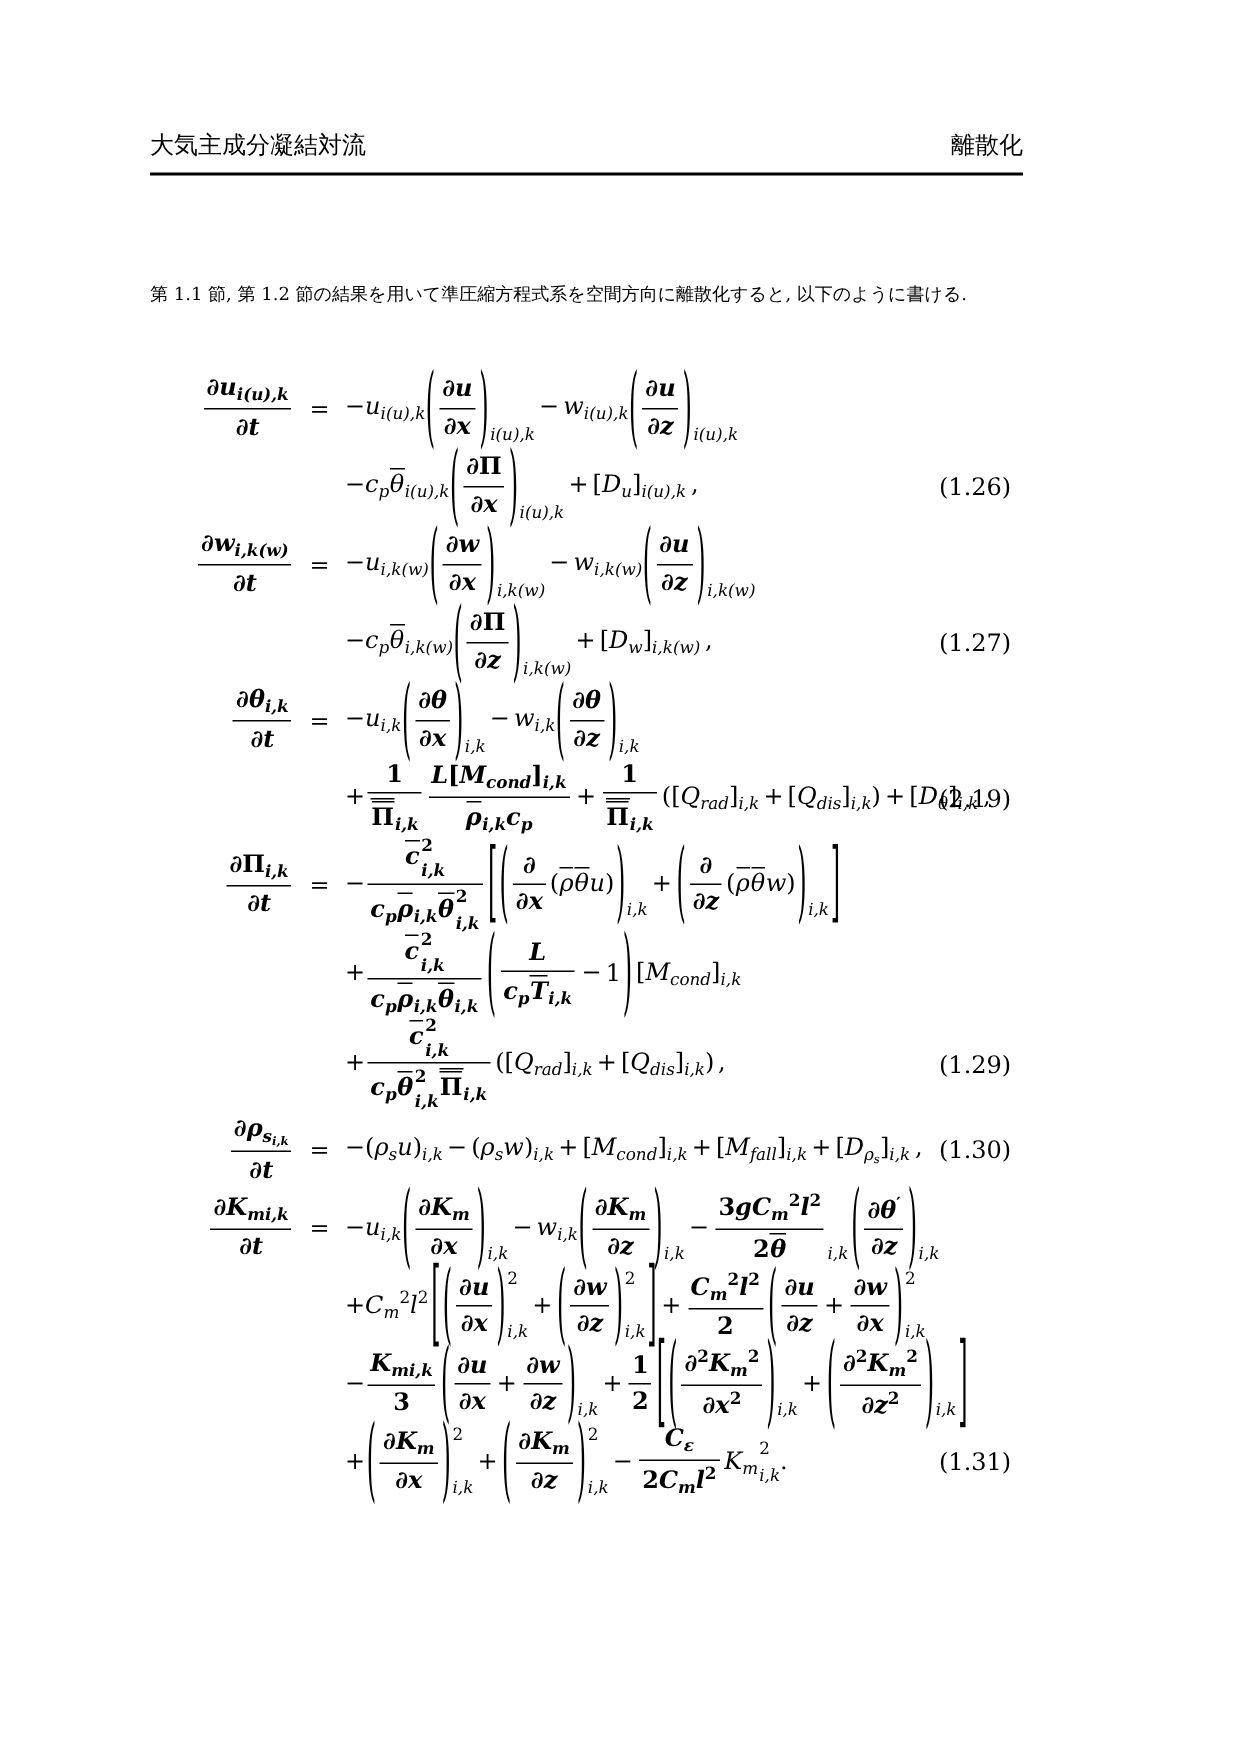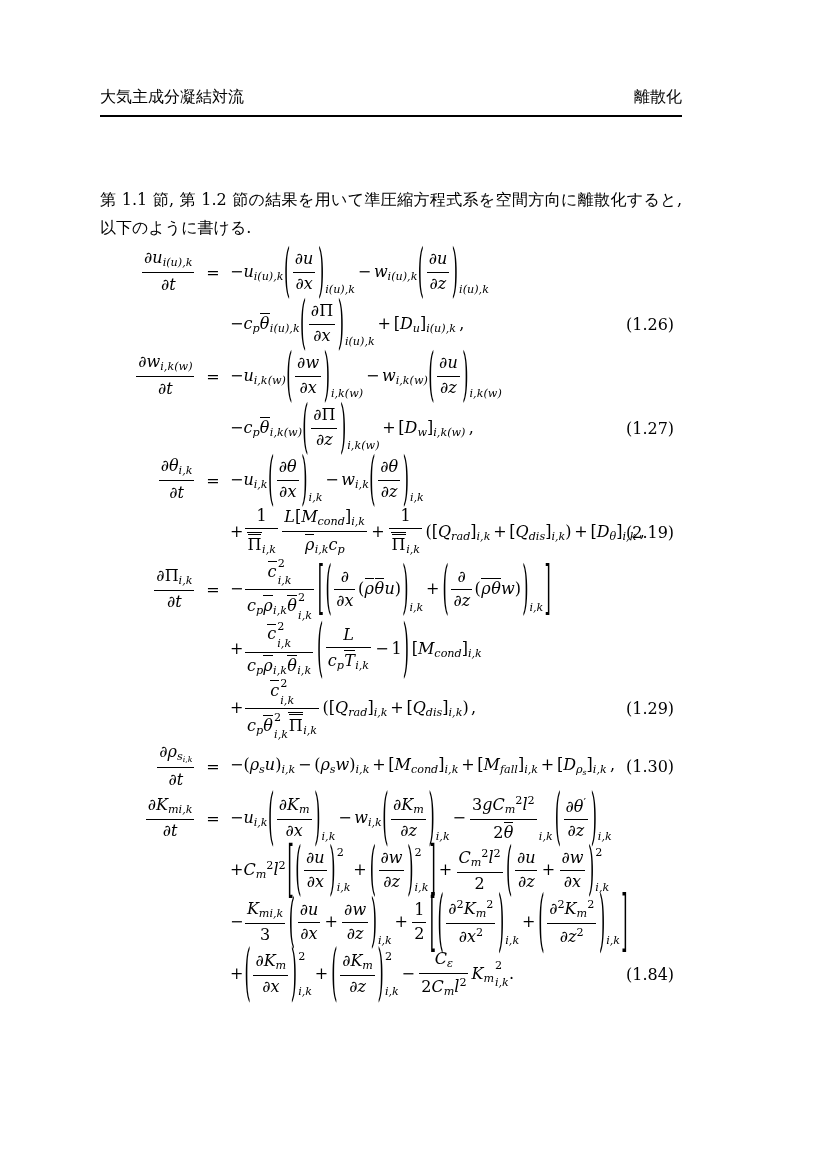--- a/index.html
+++ b/index.html
@@ -4,21 +4,21 @@
 <style>
   html,body{margin:0;padding:0;background:#fff;}
   .page{position:relative;width:826px;height:1049px;background:#fff;color:#000;
         font-family:"DejaVu Serif","Liberation Serif",serif;overflow:hidden;}
   .header{position:absolute;left:100px;right:144px;top:87px;display:flex;
           justify-content:space-between;font-size:16px;padding-bottom:7px;
           border-bottom:2px solid #000;font-family:"Liberation Sans","DejaVu Sans",sans-serif;}
   .section{position:absolute;left:100px;top:136px;margin:0;font-size:17.5px;font-weight:bold;}
   .secnum{font-family:"DejaVu Serif",serif;margin-right:20px;}
   .sectitle{font-family:"Liberation Sans","DejaVu Sans",sans-serif;}
-  .intro{position:absolute;left:100px;top:186px;width:582px;margin:0;font-size:16px;
+  .intro{position:absolute;left:100px;top:186px;width:582px;margin:0;font-size:12px;
          line-height:1.72;text-align:justify;}
   .equations{position:absolute;left:100px;top:246px;width:582px;font-size:16px;}
   .eq-line{display:flex;align-items:center;min-height:52px;}
   .lhs{width:96px;display:flex;justify-content:flex-end;align-items:center;}
   .rel{width:34px;text-align:center;font-style:normal;}
   .rhs{flex:1;white-space:nowrap;min-width:0;}
   .eqnum{width:56px;font-style:normal;}
   .footer-rule{position:absolute;left:100px;right:144px;top:1058px;border-top:2px solid #000;}
   .footer{position:absolute;right:144px;top:1066px;font-size:15px;}
   
@@ -28,21 +28,21 @@
   .mo{font-style:normal;margin:0 0.17em;}
   .gap{display:inline-block;}
   .scr{font-size:0.7em;}
   .sb{vertical-align:-0.3em;}
   .sb.big{vertical-align:baseline;position:relative;top:1.5em;margin-left:0.06em;}
   .sup{vertical-align:0.55em;}
   .ssk{display:inline-flex;flex-direction:column;align-items:flex-start;vertical-align:middle;
        line-height:1;gap:0.38em;margin-left:0.05em;}
   .ssk.big{height:2.9em;justify-content:space-between;}
   .frac{display:inline-flex;flex-direction:column;align-items:center;vertical-align:middle;
-        line-height:1.18;text-align:center;margin:0 0.1em;}
+        line-height:1.18;text-align:center;margin:0 0.1em;font-weight:bold;}
   .fnum,.fden{padding:0 0.12em;white-space:nowrap;}
   .frule{align-self:stretch;height:0;border-top:1px solid #000;margin:0.15em 0;}
   .ovl{display:inline-block;line-height:1.12;border-top:1px solid #000;padding-top:0.06em;margin:0 0.02em;}
   .in2{padding-top:0.1em;}
   .fence{display:inline-flex;align-items:center;vertical-align:middle;}
   .fc{display:inline-flex;align-items:center;white-space:nowrap;padding:0 0.05em;}
   .fd{display:inline-block;line-height:1;transform-origin:50% 50%;font-style:normal;padding:0 0.02em;}
 </style>
 </head>
 <body>
@@ -491,19 +491,19 @@
                 <span class="scr"><span class="mn">2</span></span>
                 <span class="scr"><span class="mi">i,k</span></span>
               </span><span class="mo">−</span><span class="frac">
                 <span class="fnum"><span class="mrow"><span class="mi">C</span><span class="scr sb"><span class="mi">ε</span></span></span></span>
                 <span class="frule"></span>
                 <span class="fden"><span class="mrow"><span class="mn">2</span><span class="mi">C</span><span class="scr sb"><span class="mi">m</span></span><span class="mi">l</span><span class="scr sup"><span class="mn">2</span></span></span></span>
               </span><span class="gap" style="width: 0.1em;"></span><span class="mi">K</span><span class="scr sb"><span class="mi">m</span></span><span class="ssk">
                 <span class="scr"><span class="mn">2</span></span>
                 <span class="scr"><span class="mi">i,k</span></span>
               </span><span class="mn">.</span></span></span>
-          <span class="eqnum">(1.84)</span>
+          <span class="eqnum">(1.31)</span>
         </div>
       </div>
     </div>
   <div class="footer-rule"></div>
   <div class="footer">2009/10/02(山下 達也)</div>
 </div>
 
 </body></html>

